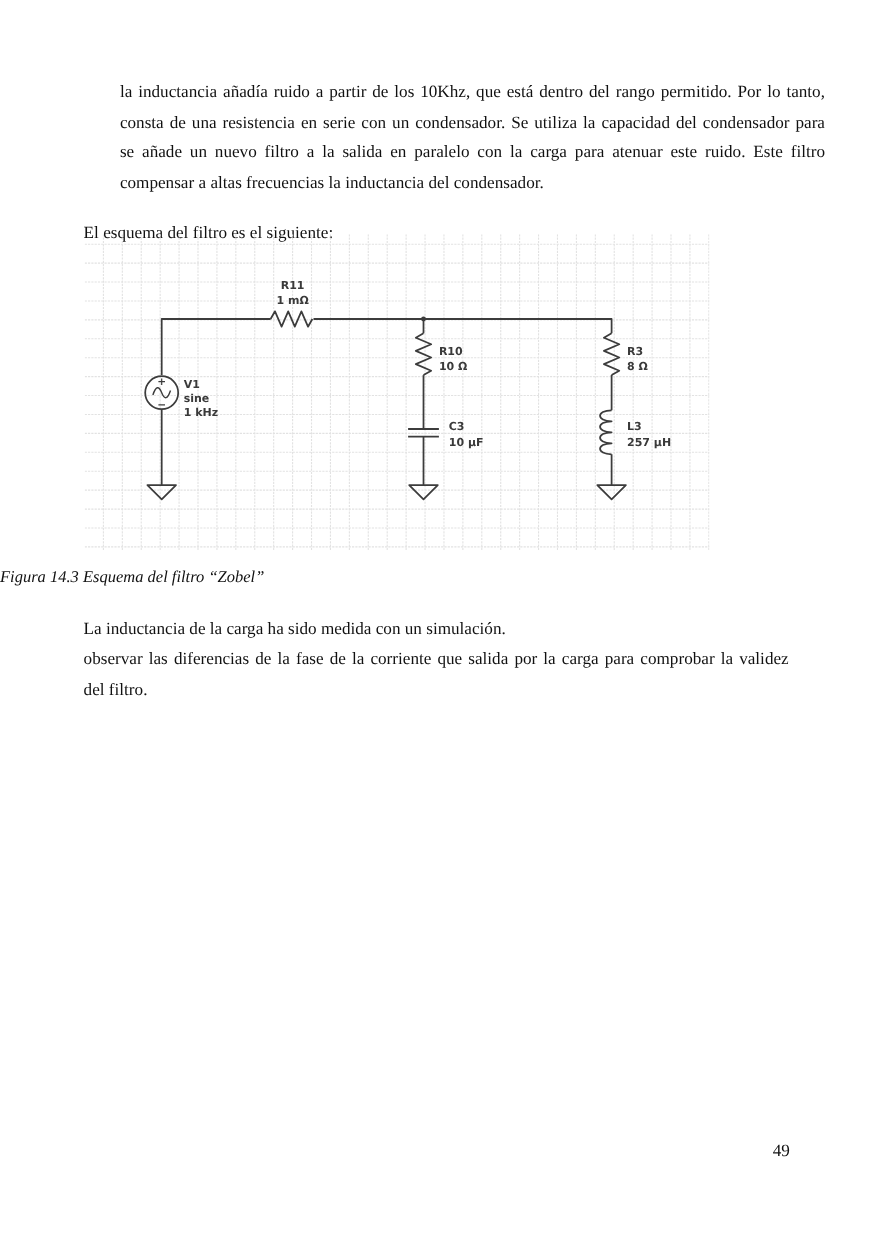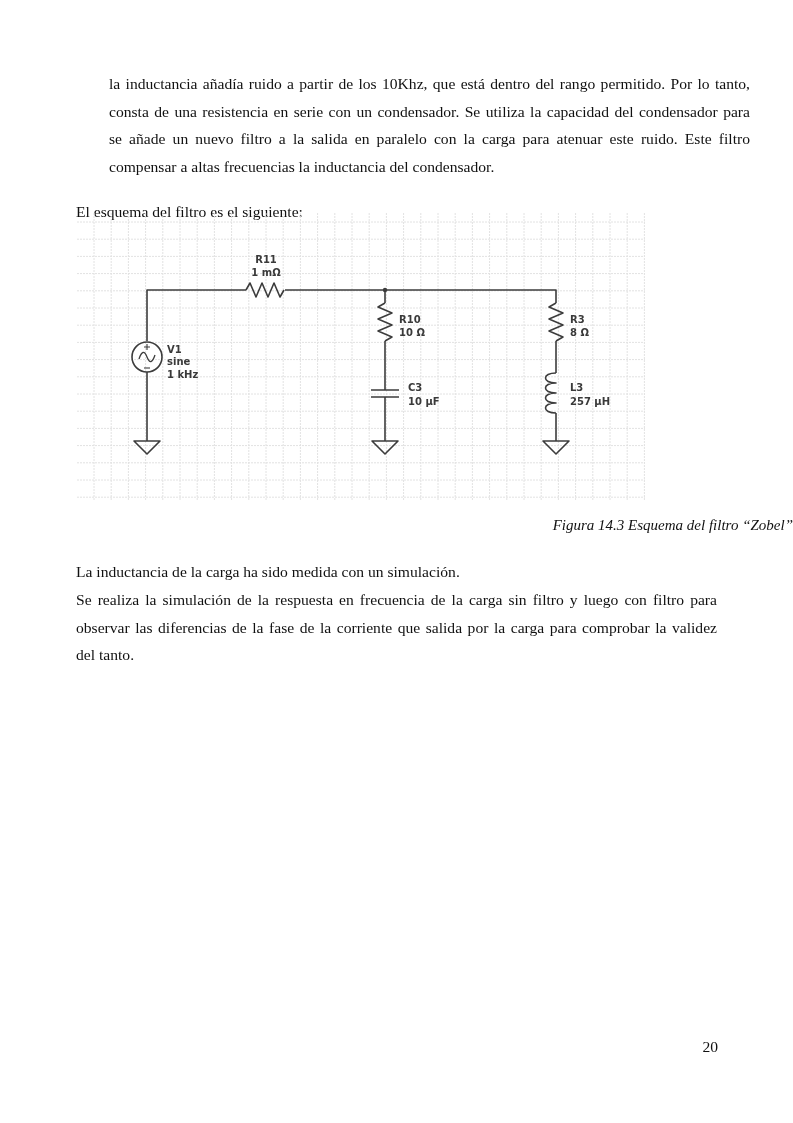--- a/index.html
+++ b/index.html
@@ -6,21 +6,21 @@
   body { width: 793px; height: 1123px; position: relative; overflow: hidden;
          font-family: "Liberation Serif", serif; color: #111; }
   .para { position: absolute; left: 76px; width: 641px; font-size: 15.6px; line-height: 27.5px;
           text-align: justify; margin: 0; }
   .para .line { display: block; text-align: justify; text-align-last: justify; height: 27.5px; white-space: nowrap; }
   .para .line.last { text-align-last: left; }
   #p1 { top: 70px; margin-left: 33px; }
   #p2 { top: 182px; margin-top: 16px; }
   #p3 { top: 558px; }
   #p4 { top: 586px; }
-  .caption { position: absolute; top: 517px; left: 0; width: 793px; text-align: right;
+  .caption { position: absolute; top: 517px; left: 0; width: 793px; text-align: left;
              font-style: italic; font-size: 15px; }
   .page-number { position: absolute; top: 1038px; left: 690px; width: 28px; text-align: right; font-size: 15.6px; }
   #figure { position: absolute; left: 77px; top: 213px; }
   .schem-text { font-family: "DejaVu Sans", "Liberation Sans", sans-serif; font-size: 10px; font-weight: bold; fill: #3a3a3a; }
 </style>
 </head>
 <body>
 
 <div id="p1" class="para">
   <span class="line">la inductancia añadía ruido a partir de los 10Khz, que está dentro del rango permitido. Por lo tanto,</span>
@@ -127,18 +127,17 @@
   <text class="schem-text" x="493" y="178">L3</text>
   <text class="schem-text" x="493" y="192">257 µH</text>
 </svg>
 
 <div class="caption">Figura 14.3 Esquema del filtro “Zobel”</div>
 
 <div id="p3" class="para">
   <span class="line last">La inductancia de la carga ha sido medida con un simulación.</span>
 </div>
 <div id="p4" class="para">
-  <span class="line">Se realiza la simulación de la respuesta en frecuencia de la carga sin filtro y luego con filtro para</span>
   <span class="line">observar las diferencias de la fase de la corriente  que salida por la carga para comprobar la validez</span>
-  <span class="line last">del tanto.</span>
+  <span class="line last">del filtro.</span>
 </div>
 
-<div class="page-number">20</div>
+<div class="page-number">49</div>
 
 </body></html>

